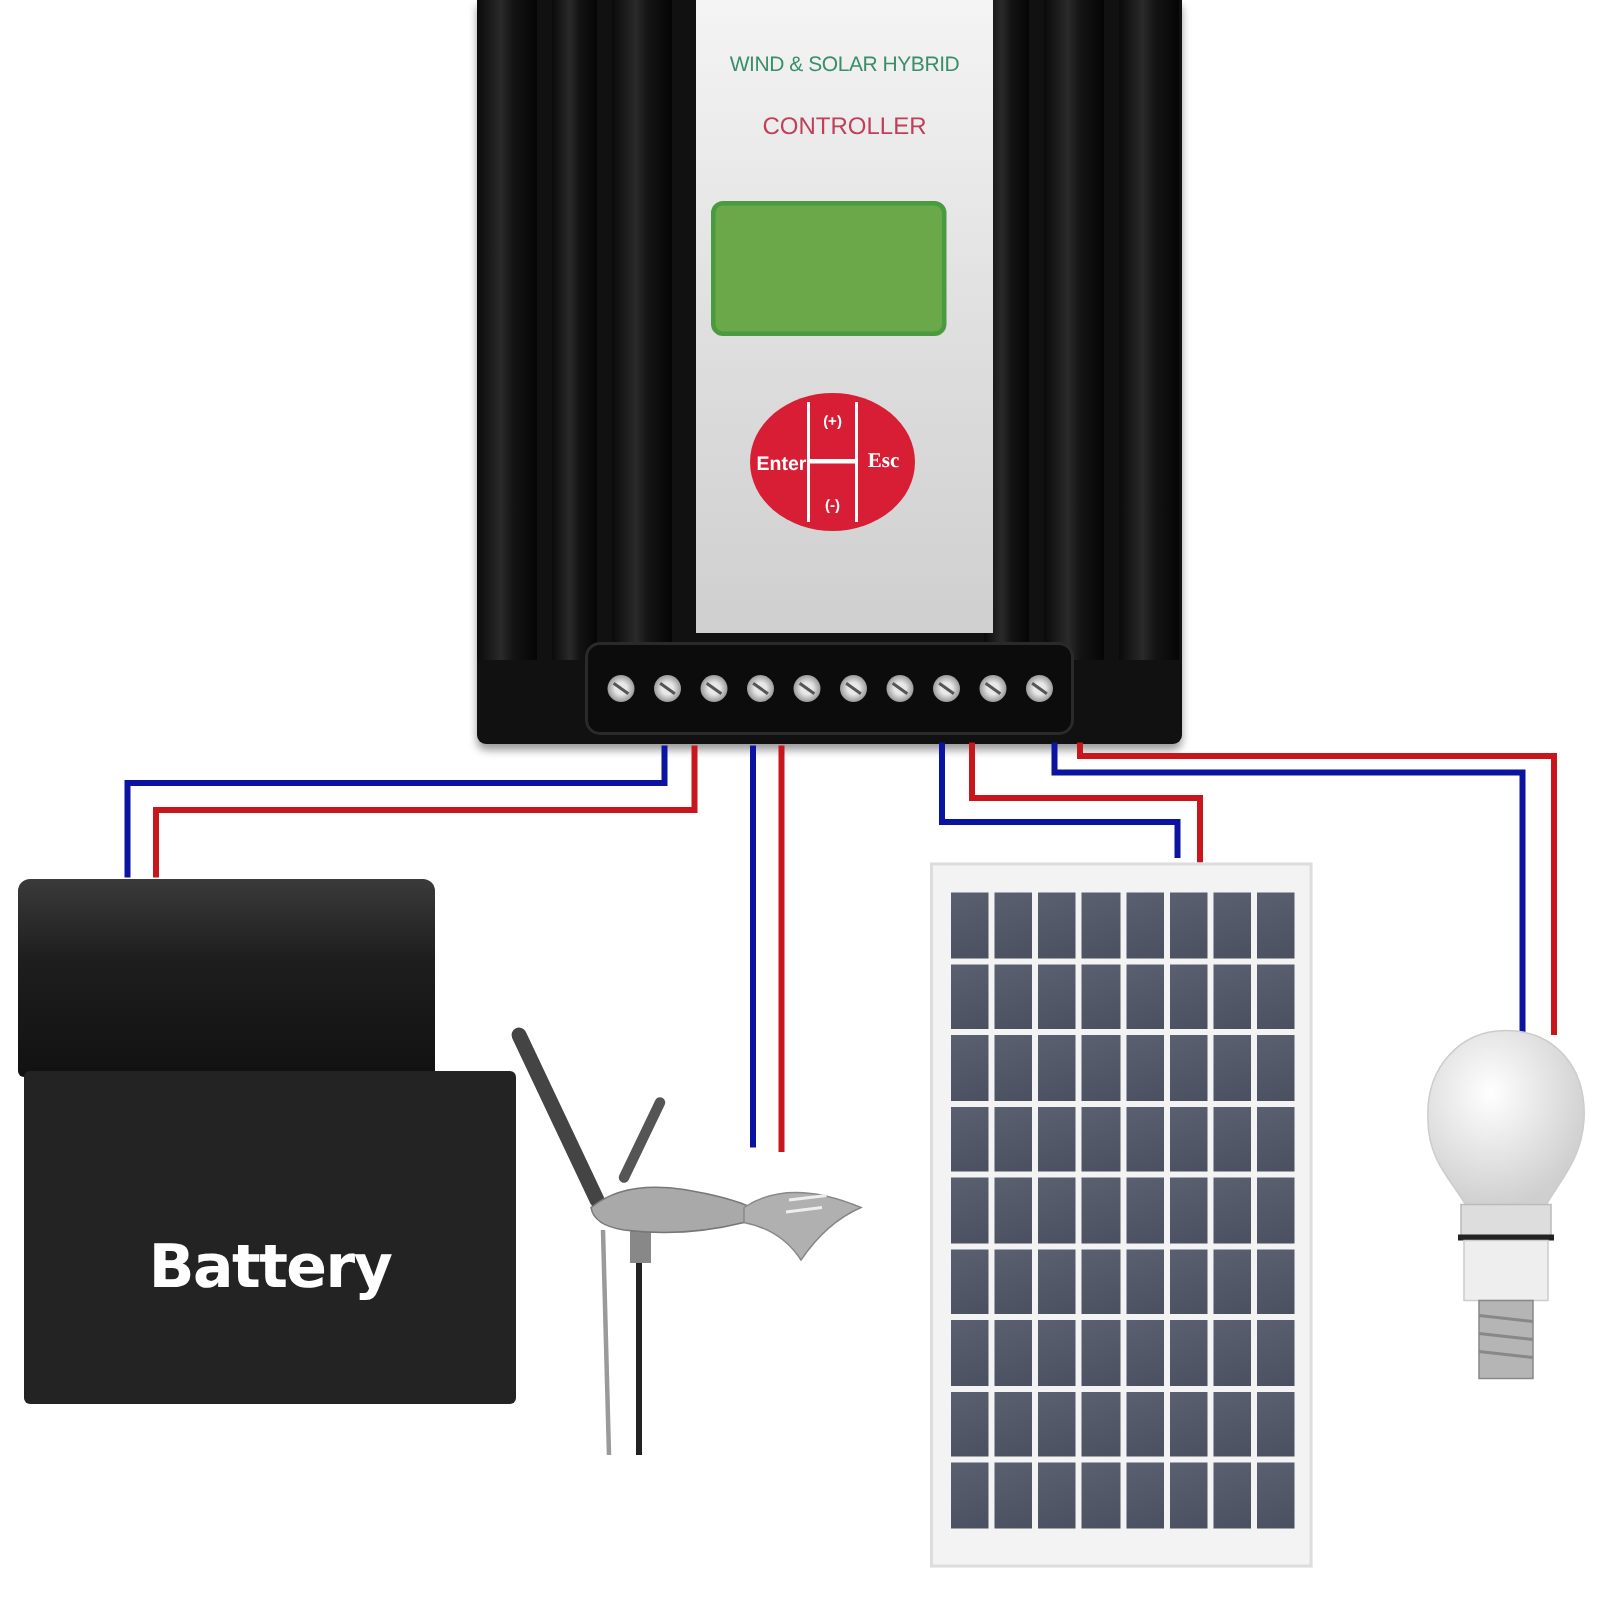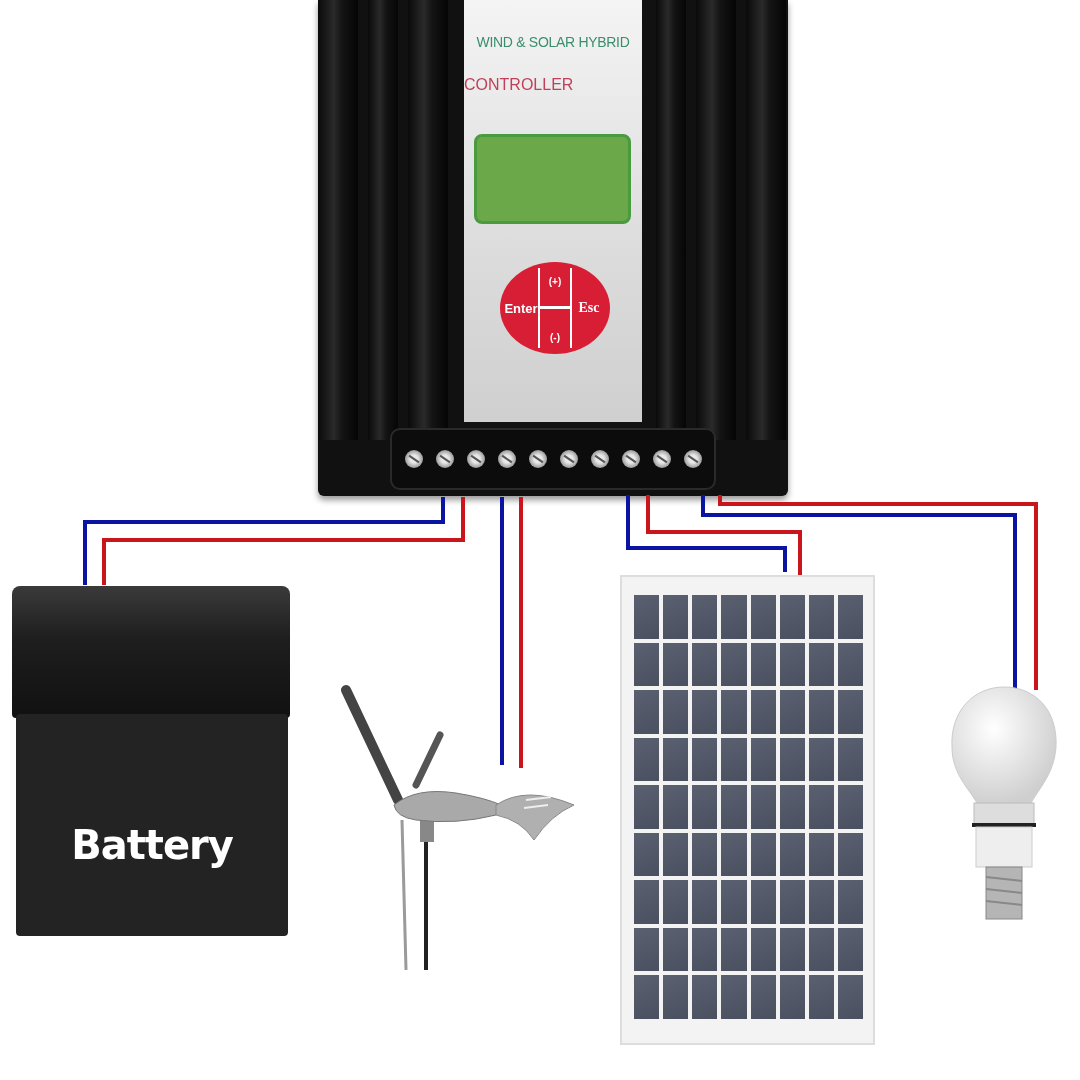--- a/index.html
+++ b/index.html
@@ -1,35 +1,35 @@
 <!DOCTYPE html>
 <html><head>
 <meta charset="utf-8">
 <style>
   html,body{margin:0;padding:0;background:#fff;}
   body{width:1080px;height:1080px;position:relative;overflow:hidden;font-family:"Liberation Sans",sans-serif;}
   .abs{position:absolute;}
   
   #controller{left:318px;top:0;width:470px;height:496px;background:#111;border-radius:0 0 6px 6px;box-shadow:0 4px 6px rgba(0,0,0,.4);}
   .fin{position:absolute;top:0;height:440px;background:linear-gradient(90deg,#0a0a0a,#2a2a2a 40%,#141414 60%,#050505);}
-  #faceplate{position:absolute;left:146px;top:0;width:178px;height:422px;background:linear-gradient(180deg,#f4f4f4,#dcdcdc 60%,#cfcfcf);}
+  #faceplate{position:absolute;left:146px;top:0;width:198px;height:422px;background:linear-gradient(180deg,#f4f4f4,#dcdcdc 60%,#cfcfcf);}
   #ctrl-title1{position:absolute;left:0;width:100%;top:34px;text-align:center;font-size:14px;color:#3a8f6a;letter-spacing:-0.3px;font-family:"Liberation Sans Narrow","Liberation Sans",sans-serif;}
-  #ctrl-title2{position:absolute;left:0;width:100%;top:76px;font-size:16px;color:#c0405a;}
+  #ctrl-title2{position:absolute;left:0;width:100%;top:76px;text-align:center;font-size:16px;color:#c0405a;}
   #lcd{position:absolute;left:10px;top:134px;width:157px;height:90px;background:#6aa84a;border:3px solid #4a9a40;border-radius:8px;box-sizing:border-box;}
   #keypad{position:absolute;left:36px;top:262px;width:110px;height:92px;}
   .key{position:absolute;background:#d81e34;color:#fff;font-size:16px;font-weight:bold;display:flex;align-items:center;justify-content:center;}
   #terminal-block{position:absolute;left:72px;top:428px;width:326px;height:62px;background:#0c0c0c;border-radius:10px;border:2px solid #2a2a2a;box-sizing:border-box;display:flex;align-items:center;justify-content:space-around;padding:0 6px;}
   .screw{width:18px;height:18px;border-radius:50%;background:radial-gradient(circle,#e8e8e8 30%,#9a9a9a 70%,#555 100%);position:relative;}
   .screw::after{content:"";position:absolute;left:3px;top:8px;width:12px;height:2px;background:#555;transform:rotate(35deg);}
   
   #wires{left:0;top:0;width:1080px;height:1080px;pointer-events:none;}
   
   #battery{left:12px;top:586px;width:278px;height:350px;}
   #bat-top{position:absolute;left:0;top:0;width:100%;height:132px;background:linear-gradient(180deg,#3a3a3a,#1e1e1e 40%,#111);border-radius:8px 8px 4px 4px;}
-  #bat-body{position:absolute;left:4px;top:128px;width:272px;height:222px;background:#232323;border-radius:4px;}
+  #bat-body{position:absolute;left:4px;top:128px;width:296px;height:222px;background:#232323;border-radius:4px;padding-left:32px;}
   #bat-label{position:absolute;left:0;width:100%;top:108px;text-align:center;color:#fff;font-size:40px;font-weight:bold;font-family:"DejaVu Sans",sans-serif;letter-spacing:-1px;}
   
   #turbine{left:336px;top:665px;width:250px;height:315px;}
   
   #solar{left:620px;top:575px;width:255px;height:470px;background:#f3f3f3;border:2px solid #ddd;box-sizing:border-box;}
   #solar-grid{position:absolute;left:12px;top:18px;right:10px;bottom:24px;display:grid;grid-template-columns:repeat(8,1fr);grid-template-rows:repeat(9,1fr);gap:4px;}
   .cell{background:linear-gradient(160deg,#5a6070,#4a5060);}
   
   #bulb{left:948px;top:685px;width:112px;height:245px;}
 </style>

